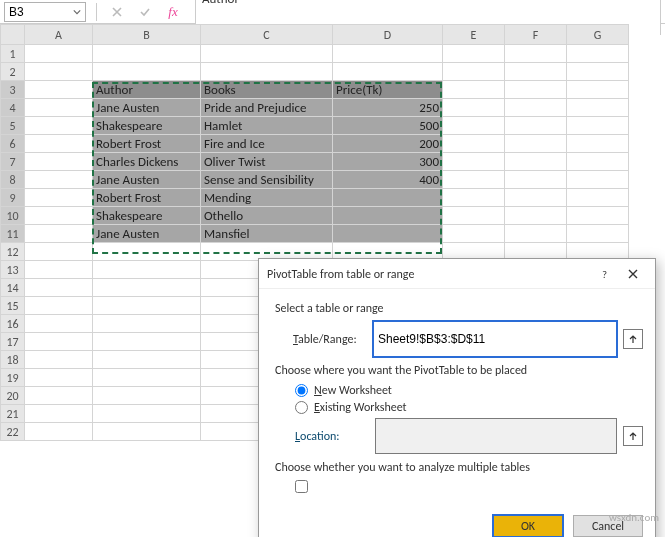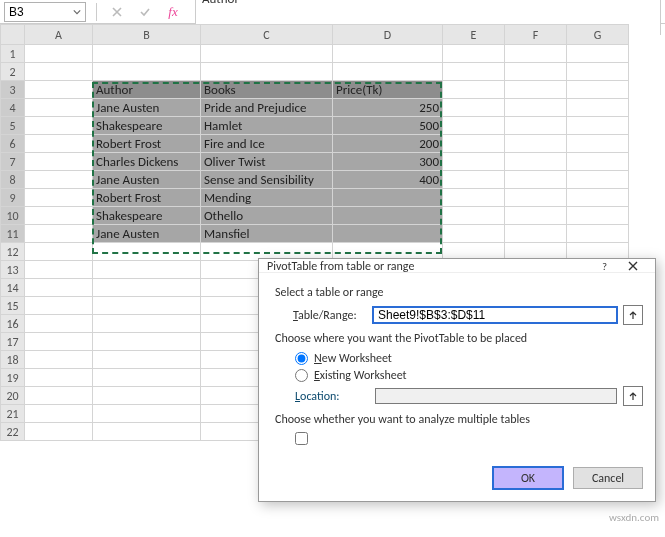--- a/index.html
+++ b/index.html
@@ -42,42 +42,42 @@
 .num { text-align: right; }
 
 
 .rowh.active, .colh-active { background: #ccc; }
 
 
 .ants { position: absolute; border: 2px dashed #217346; pointer-events: none; }
 
 
 .dialog { position: absolute; left: 258px; top: 258px; width: 398px; background: #fff; border: 1px solid #999; box-shadow: 3px 3px 12px rgba(0,0,0,0.25); font-size: 12px; }
-.dlg-title { display: flex; align-items: center; height: 14px; padding: 0 8px; border-bottom: 1px solid #eee; }
+.dlg-title { display: flex; align-items: center; height: 30px; padding: 0 8px; border-bottom: 1px solid #eee; }
 .dlg-title .t { flex: 1; font-size: 12px; }
 .dlg-title .btn { width: 28px; height: 22px; display: flex; align-items: center; justify-content: center; color: #444; }
 .dlg-title .btn svg { width: 12px; height: 12px; }
 .dlg-body { padding: 8px 12px 10px 16px; }
 .sect { font-size: 12px; margin: 4px 0 6px 0; }
 .row { display: flex; align-items: center; margin: 4px 0 6px 0; gap: 6px; }
 .lbl { width: 74px; }
 .underline { text-decoration: underline; }
-.txtin { flex: 1; border: 1px solid #7a7a7a; height: 16px; font-size: 12px; padding: 1px 4px; }
+.txtin { flex: 1; border: 1px solid #7a7a7a; height: 36px; font-size: 12px; padding: 1px 4px; }
 .txtin.focus { outline: 1px solid #2a6cd6; border: 1px solid #2a6cd6; }
 .pick { width: 20px; height: 20px; border: 1px solid #7a7a7a; display: flex; align-items: center; justify-content: center; background: #fff; }
 .pick svg { width: 10px; height: 10px; }
 .radio { display: flex; align-items: center; gap: 6px; margin: 3px 0 3px 20px; }
 .radio input { margin: 0; }
 .chk { display: flex; align-items: center; gap: 6px; margin: 4px 0 4px 20px; }
 .chk input { margin: 0; }
 .loc-row .txtin { background: #f0f0f0; color: #999; }
 .loc-row .lbl { color: #0c4a6e; }
 .dlg-foot { display: flex; justify-content: flex-end; gap: 10px; padding: 8px 12px 12px 12px; }
 .dbtn { min-width: 70px; height: 22px; border: 1px solid #adadad; background: #e1e1e1; font-size: 12px; display: flex; align-items: center; justify-content: center; }
-.dbtn.primary { border: 1px solid #2a6cd6; background: #c4b5fd; outline: 1px solid #2a6cd6; text-align: right; }
+.dbtn.primary { border: 1px solid #2a6cd6; background: #eab308; outline: 1px solid #2a6cd6; text-align: right; }
 
 .watermark { position: absolute; right: 6px; bottom: 13px; font-size: 11px; color: #aaa; }
 </style>
 </head>
 <body>
 
 <div class="name-row">
   <div class="name-box">
     <input value="B3" style="">
     <div class="drop">

